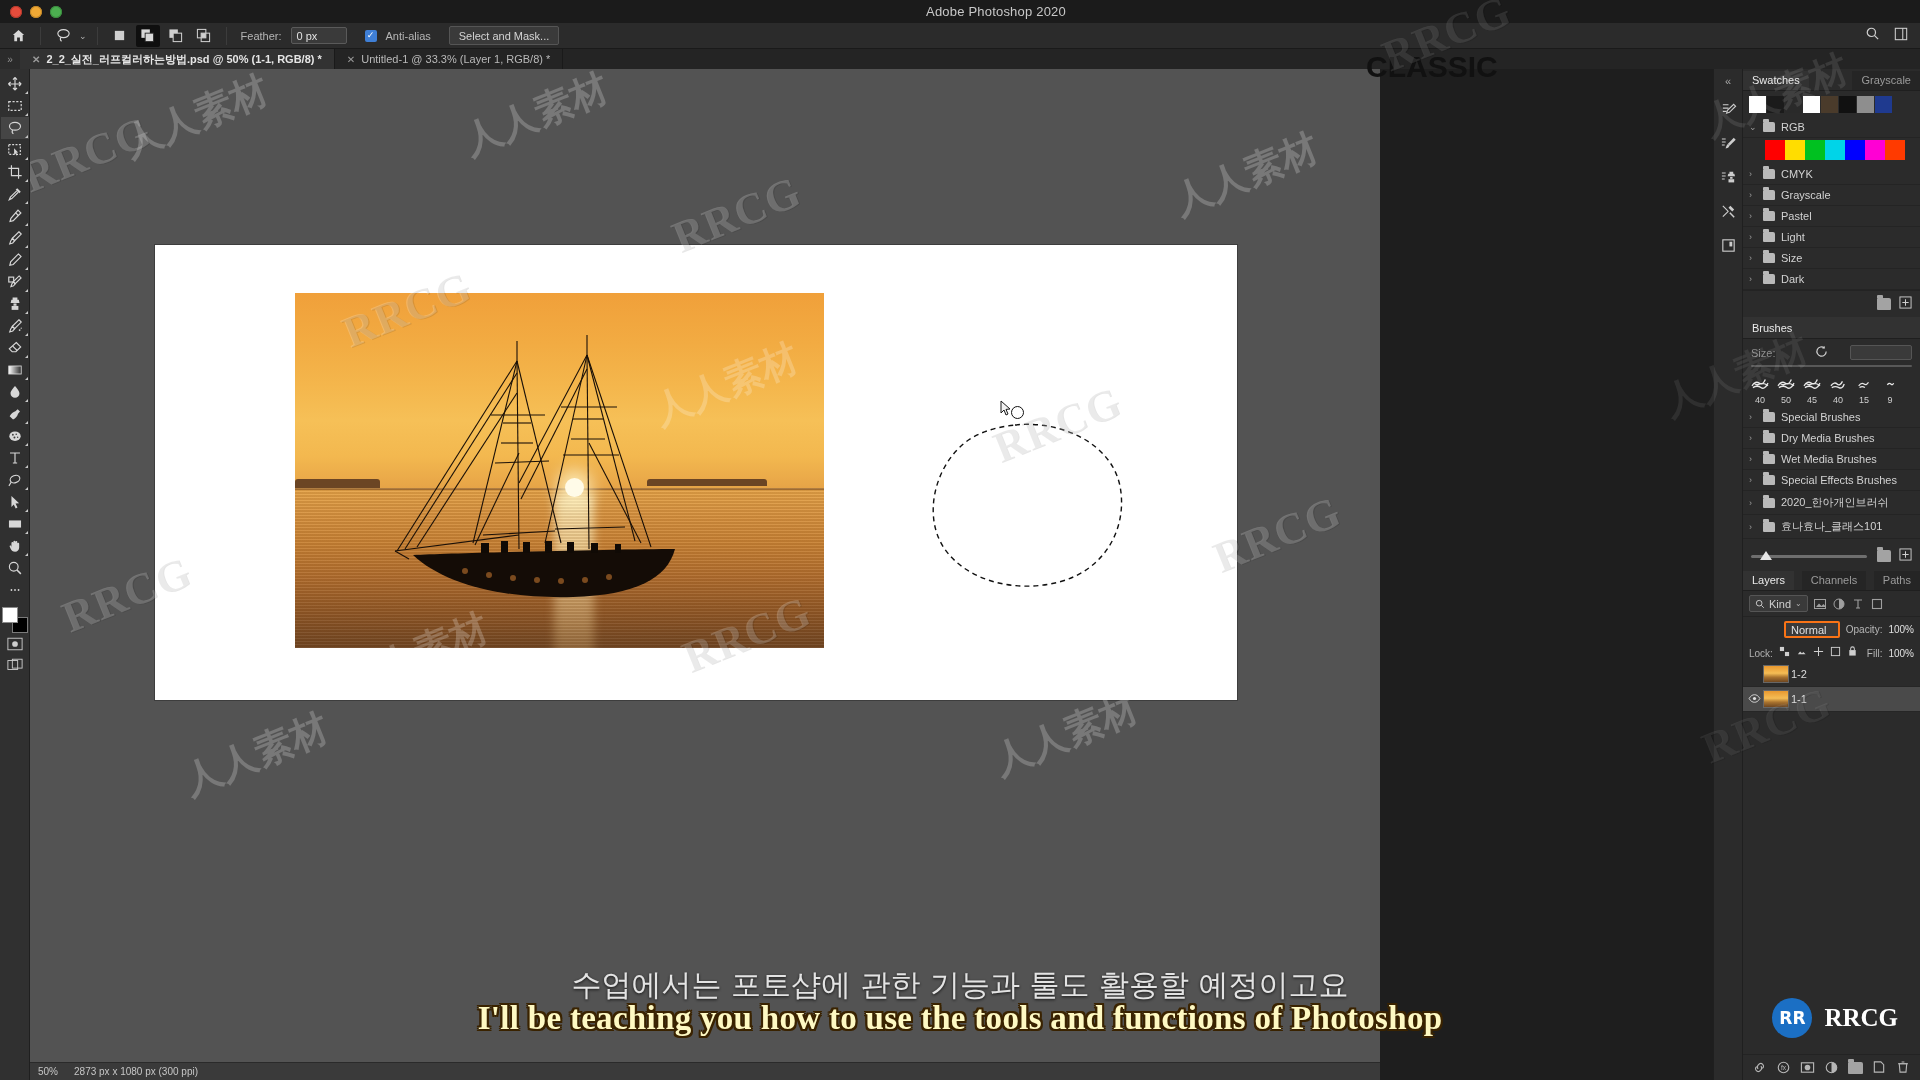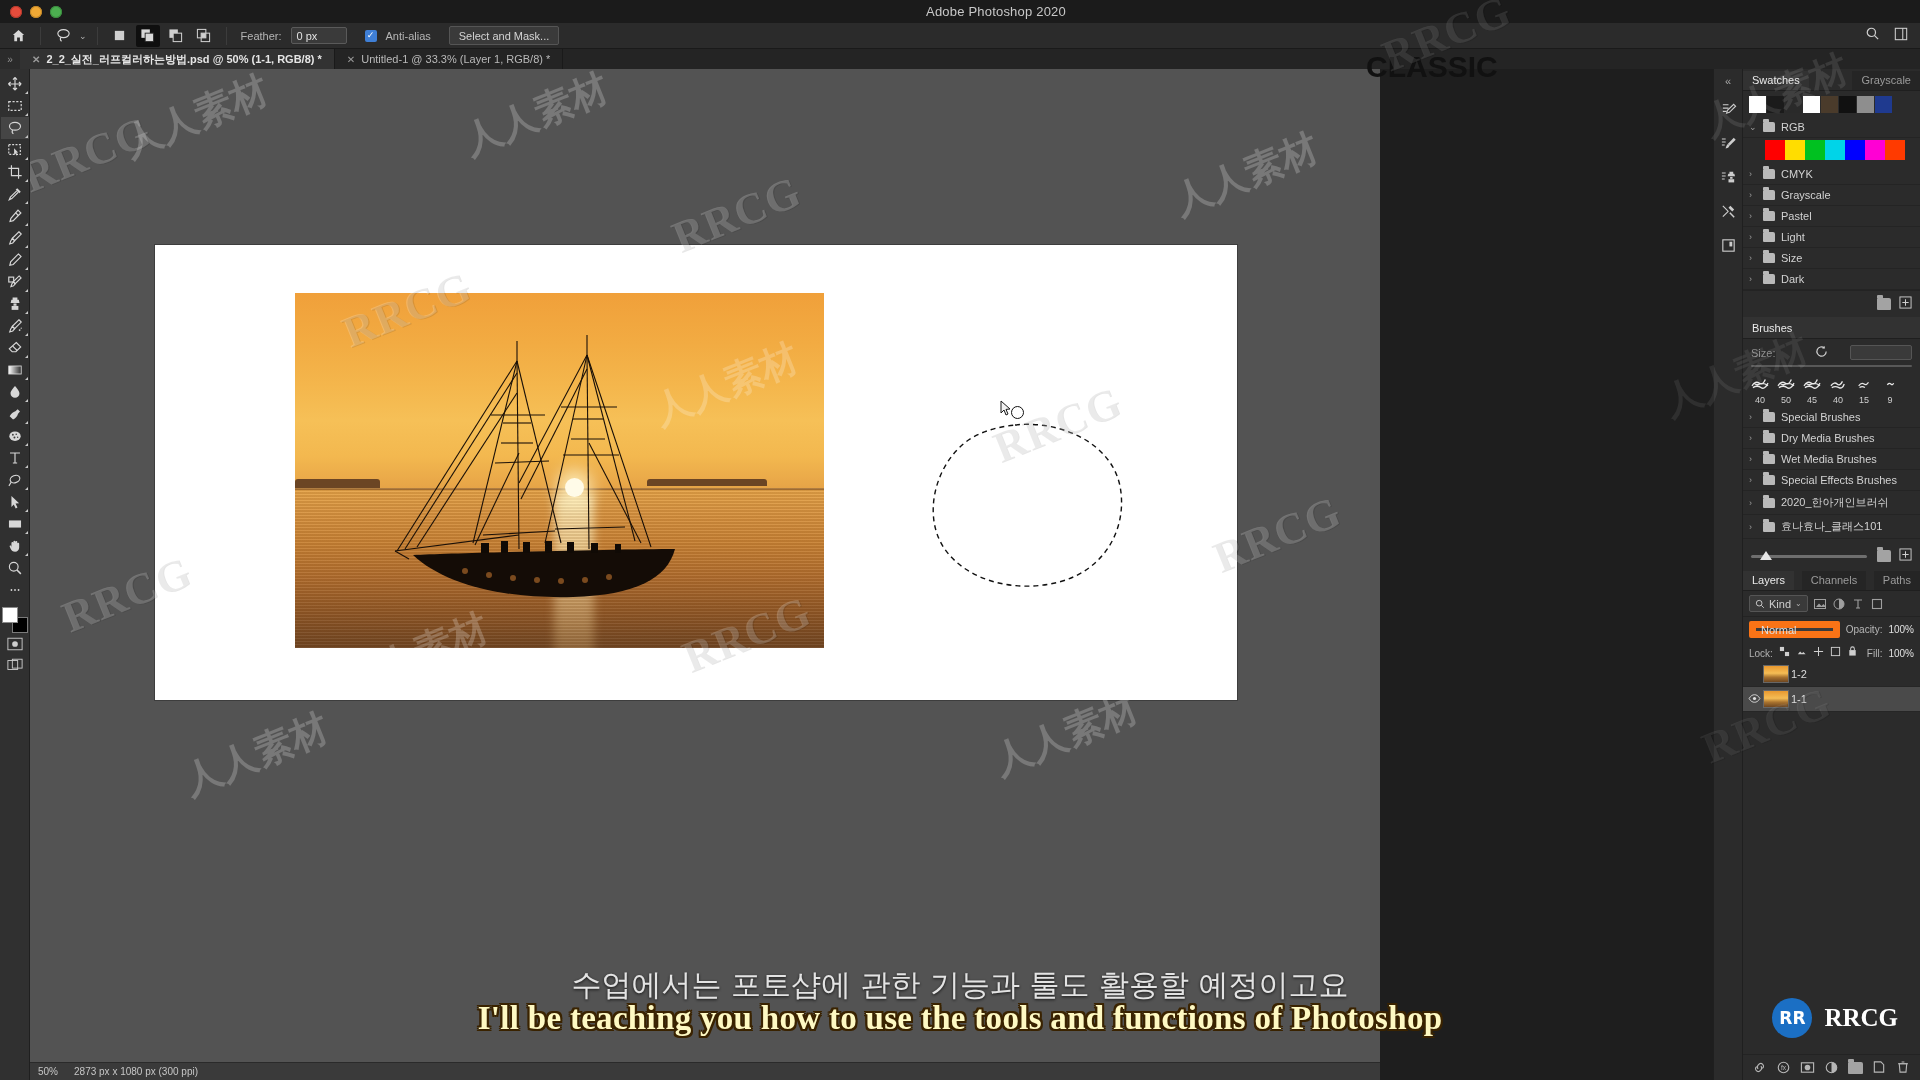--- a/index.html
+++ b/index.html
@@ -209,22 +209,22 @@
     display: flex; align-items: center; gap: 5px; padding: 4px 6px;
     border-bottom: 1px solid #232323; font-size: 11px; color: #cfcfcf;
   }
   .kind-sel {
     display: flex; align-items: center; gap: 4px; background: #3a3a3a;
     border: 1px solid #555; border-radius: 2px; height: 17px; padding: 0 5px; font-size: 11px;
   }
   .fl-ico { width: 14px; height: 14px; opacity: .8; }
   .blend-row { display: flex; align-items: center; gap: 6px; padding: 4px 6px; font-size: 11px; color: #c5c5c5; }
   .blend-sel {
-    width: 92px; height: 17px; background: #3a3a3a; border: 7px solid #f97316; border-radius: 2px;
-    display: flex; align-items: center; padding: 0 5px; font-size: 11px; color: #e0e0e0;
+    width: 92px; height: 17px; background: #3a3a3a; border: 2px solid #f97316; border-radius: 2px;
+    display: flex; align-items: center; padding: 0 5px; font-size: 11px; color: #e0e0e0; margin-left: 35px;
   }
   .lock-row { display: flex; align-items: flex-end; gap: 6px; padding: 3px 6px; font-size: 10px; color: #b0b0b0; }
   .layer-row {
     display: flex; align-items: center; gap: 2px; padding: 3px 4px;
     border-bottom: 1px solid #262626; font-size: 11px; color: #dcdcdc;
   }
   .layer-row.sel { background: #4a4a4a; }
   .eye { width: 14px; text-align: center; font-size: 10px; color: #d8d8d8; }
   .thumb { width: 26px; height: 18px; border: 1px solid #666; background: #fff; overflow: hidden; }
   .thumb.sunset { background: linear-gradient(to bottom, #e8982f 0%, #f5bd55 45%, #a9732f 70%, #6e4620 100%); }

